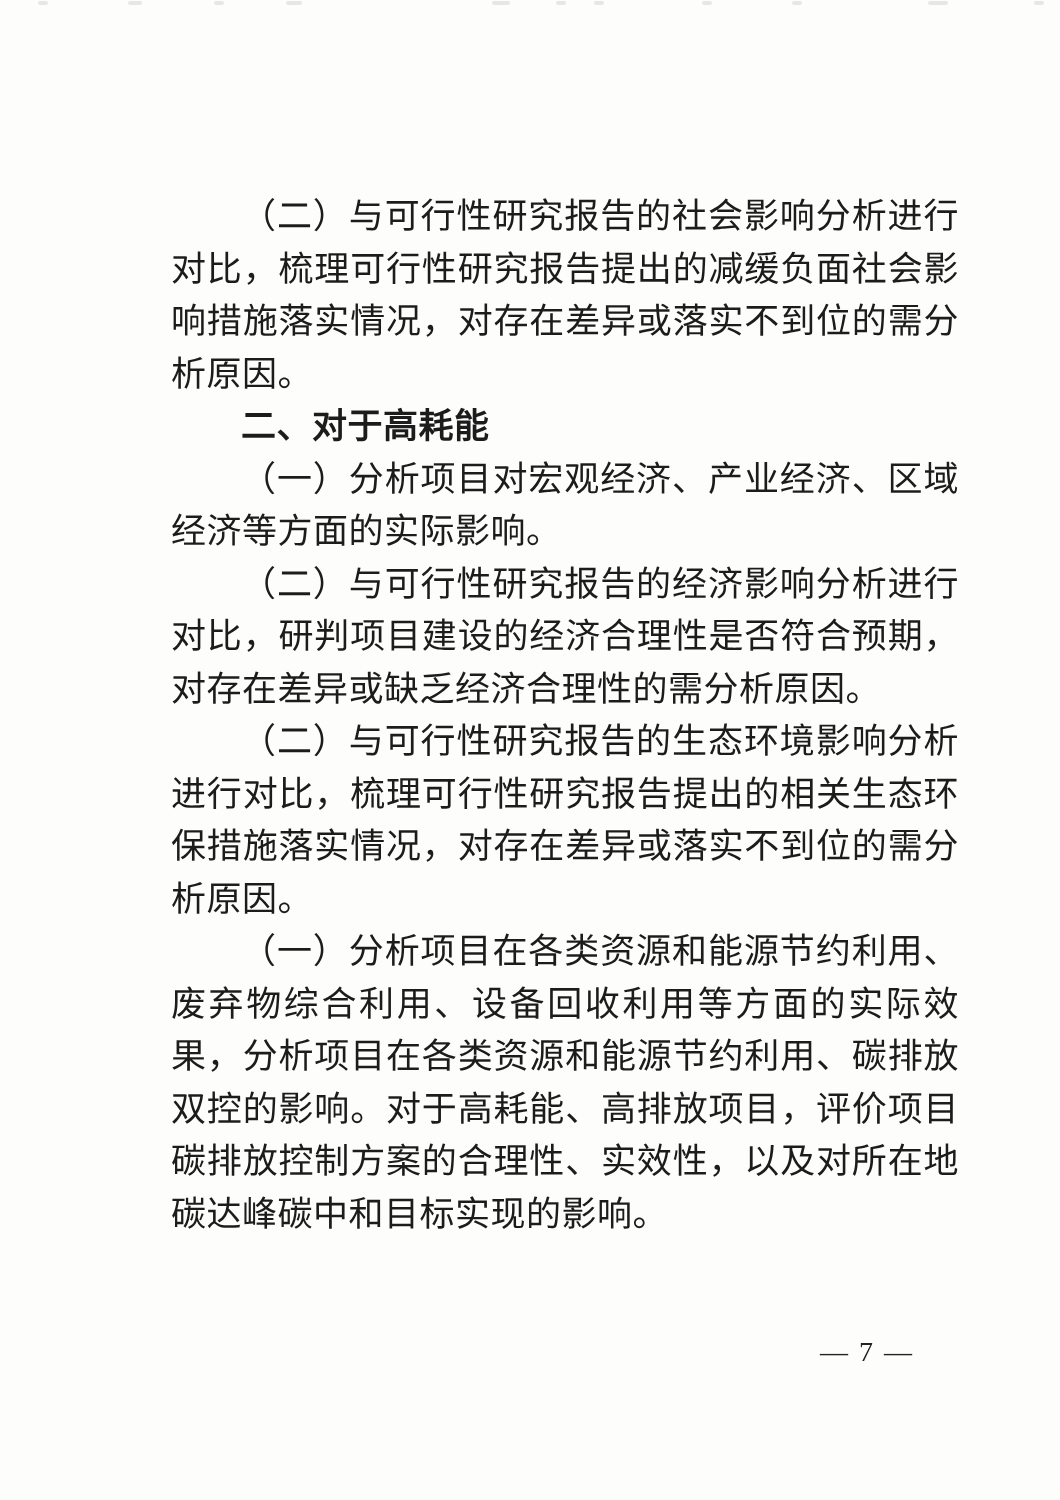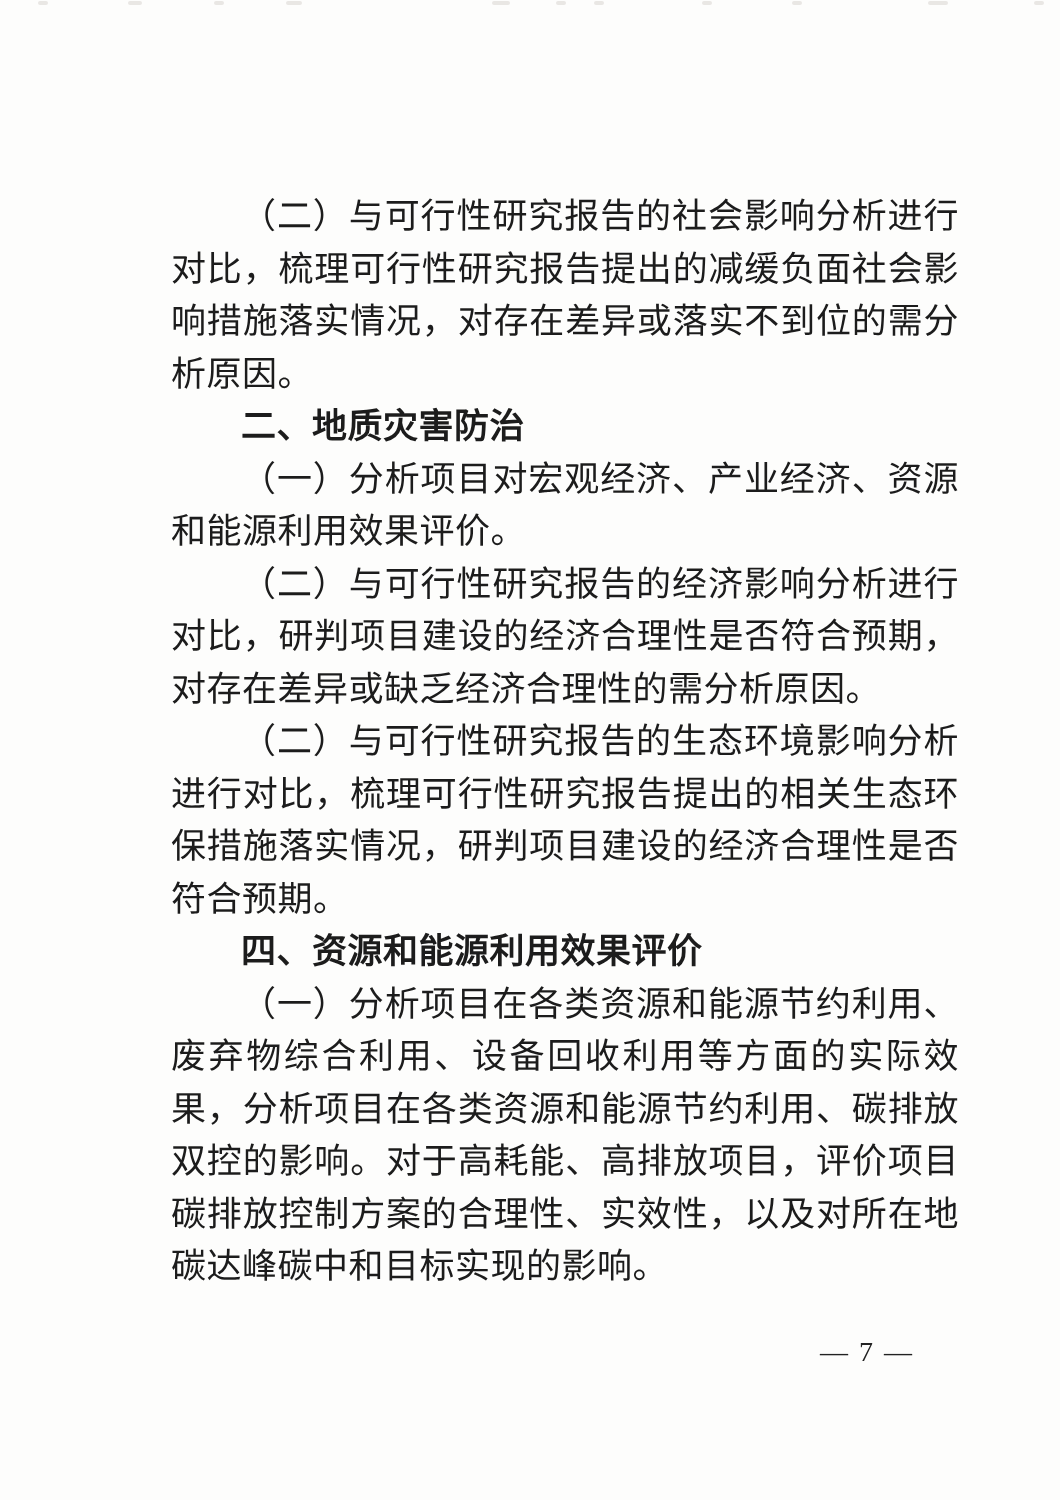--- a/index.html
+++ b/index.html
@@ -85,23 +85,22 @@
       <span></span>
     <span></span>
       <span></span>
       <span></span>
       <span></span>
       <span></span>
   </div>
 
   <div class="content">
     <p class="body">（二）与可行性研究报告的社会影响分析进行对比，梳理可行性研究报告提出的减缓负面社会影响措施落实情况，对存在差异或落实不到位的需分析原因。</p>
-    <p class="heading">二、地质灾害防治</p>
-    <p class="body">（一）分析项目对宏观经济、产业经济、资源和能源利用效果评价。</p>
+    <p class="heading">二、对于高耗能</p>
+    <p class="body">（一）分析项目对宏观经济、产业经济、区域经济等方面的实际影响。</p>
     <p class="body">（二）与可行性研究报告的经济影响分析进行对比，研判项目建设的经济合理性是否符合预期，对存在差异或缺乏经济合理性的需分析原因。</p>
-    <p class="body">（二）与可行性研究报告的生态环境影响分析进行对比，梳理可行性研究报告提出的相关生态环保措施落实情况，研判项目建设的经济合理性是否符合预期。</p>
-    <p class="heading">四、资源和能源利用效果评价</p>
+    <p class="body">（二）与可行性研究报告的生态环境影响分析进行对比，梳理可行性研究报告提出的相关生态环保措施落实情况，对存在差异或落实不到位的需分析原因。</p>
     <p class="body">（一）分析项目在各类资源和能源节约利用、废弃物综合利用、设备回收利用等方面的实际效果，分析项目在各类资源和能源节约利用、碳排放双控的影响。对于高耗能、高排放项目，评价项目碳排放控制方案的合理性、实效性，以及对所在地碳达峰碳中和目标实现的影响。</p>
   </div>
 
   <div class="pagenum">— 7 —</div>
 
 </div>
 
 </body></html>

